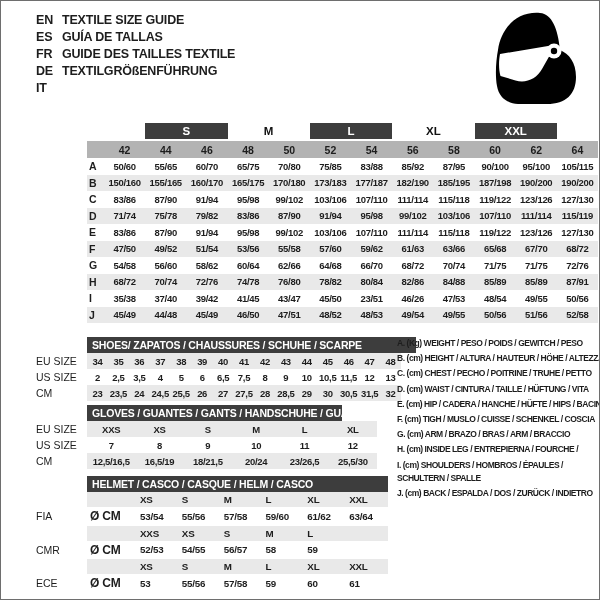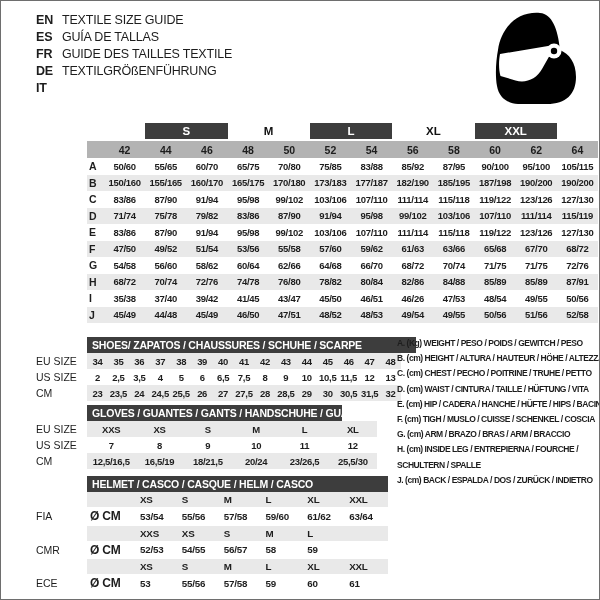--- a/index.html
+++ b/index.html
@@ -5,21 +5,21 @@
   html,body{margin:0;padding:0;background:#fff;}
   .sheet{
     position:relative;width:600px;height:600px;background:#fff;
     border:1px solid #6e6e6e;box-sizing:border-box;overflow:hidden;
     font-family:"Liberation Sans",sans-serif;color:#1d1d1d;
   }
   
   .lang-block{position:absolute;left:35px;top:10px;}
   .lang-row{display:flex;height:17px;align-items:center;}
   .lang-code{width:26px;font-weight:bold;font-size:12.5px;letter-spacing:-.2px;}
-  .lang-title{font-weight:normal;font-size:12.5px;letter-spacing:-.2px;white-space:nowrap;}
+  .lang-title{font-weight:bold;font-size:12.5px;letter-spacing:-.2px;white-space:nowrap;}
   
   .helmet-icon{position:absolute;left:487px;top:8px;width:92px;height:100px;}
   
   .main-table{position:absolute;left:86px;top:122px;width:511px;}
   .trow{display:grid;grid-template-columns:17px repeat(12,1fr);align-items:center;}
   .group-row{height:16px;margin-bottom:2px;}
   .group-cell{text-align:center;font-weight:bold;font-size:11.5px;height:16px;line-height:16px;}
   .group-cell.dark{background:#3d3d3d;color:#fff;}
   .group-cell.plain{color:#111;}
   .sizes-row{background:#b3b3b3;height:17px;}
@@ -236,21 +236,21 @@
         <div class="val">87/91</div>
       </div>
       <div class="trow data-row">
         <div class="key-cell">I</div>
         <div class="val">35/38</div>
         <div class="val">37/40</div>
         <div class="val">39/42</div>
         <div class="val">41/45</div>
         <div class="val">43/47</div>
         <div class="val">45/50</div>
-        <div class="val">46/51</div>
+        <div class="val">23/51</div>
         <div class="val">46/26</div>
         <div class="val">47/53</div>
         <div class="val">48/54</div>
         <div class="val">49/55</div>
         <div class="val">50/56</div>
       </div>
       <div class="trow data-row shaded">
         <div class="key-cell">J</div>
         <div class="val">45/49</div>
         <div class="val">44/48</div>
@@ -443,20 +443,21 @@
       <div class="legend-item">
         <div class="legend-line">F. (cm) TIGH / MUSLO / CUISSE / SCHENKEL / COSCIA</div>
       </div>
       <div class="legend-item">
         <div class="legend-line">G. (cm) ARM / BRAZO / BRAS / ARM / BRACCIO</div>
       </div>
       <div class="legend-item">
         <div class="legend-line">H. (cm) INSIDE LEG / ENTREPIERNA / FOURCHE /</div>
       </div>
       <div class="legend-item">
+        <div class="legend-line">I. (cm) SHOULDERS / HOMBROS / ÉPAULES /</div>
         <div class="legend-line">SCHULTERN / SPALLE</div>
       </div>
       <div class="legend-item">
         <div class="legend-line">J. (cm) BACK / ESPALDA / DOS / ZURÜCK / INDIETRO</div>
       </div>
     </div>
 
 </div>
 
 </body></html>

